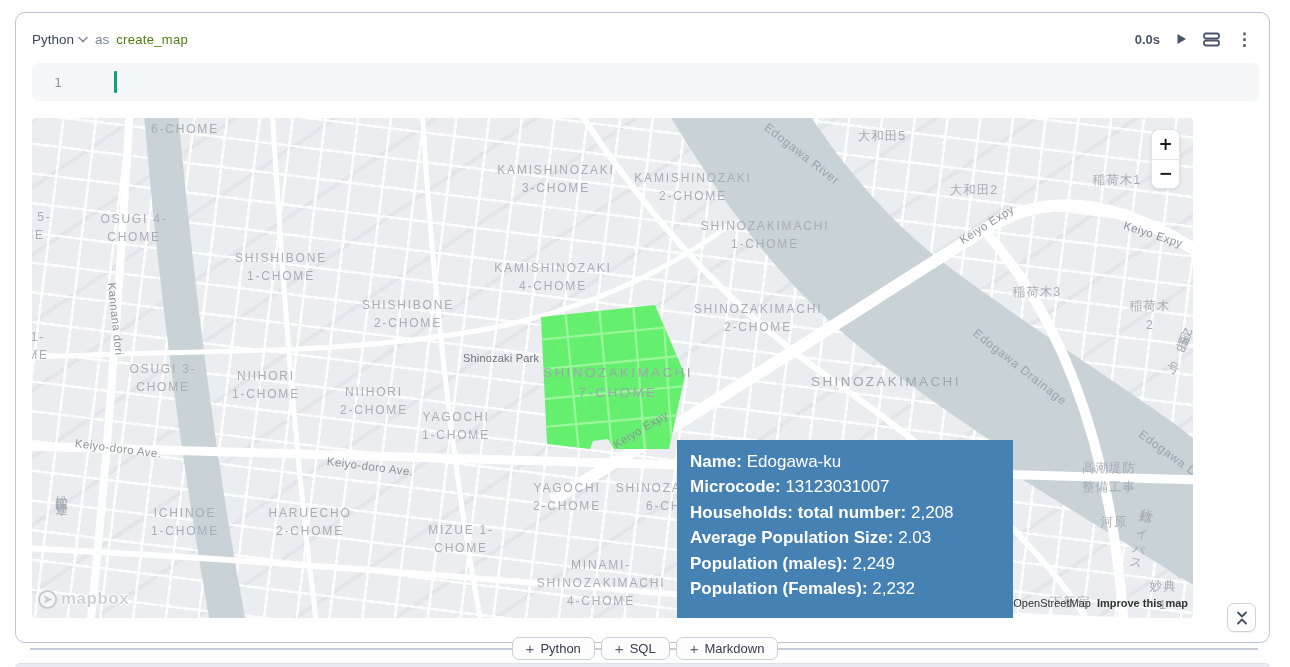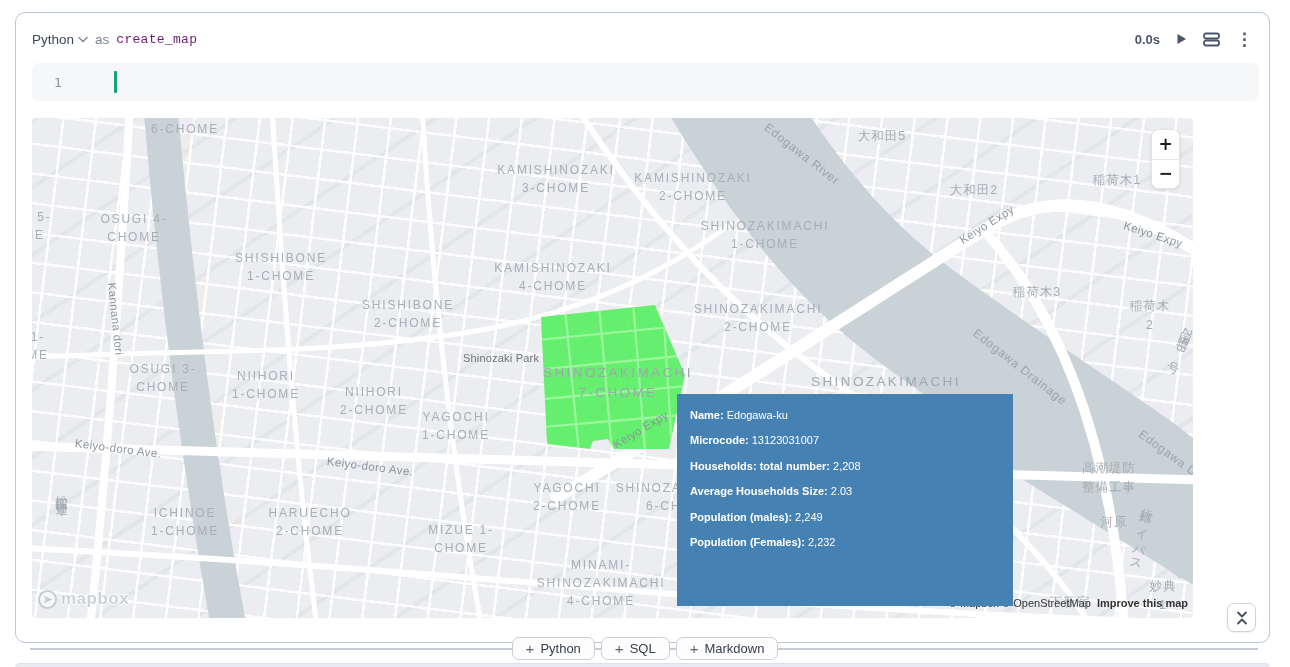--- a/index.html
+++ b/index.html
@@ -8,21 +8,21 @@
 
   
   .cell-card { position:absolute; left:15px; top:12px; width:1255px; height:631px;
     background:#fff; border:1.5px solid #b9c4d6; border-radius:10px; }
 
   .cell-header { position:absolute; left:16px; right:16px; top:13px; height:26px;
     display:flex; align-items:center; justify-content:space-between; }
   .hdr-left { display:flex; align-items:center; gap:7px; font-size:13.5px; color:#3c4660; }
   .lang-dd { display:flex; align-items:center; gap:4px; cursor:pointer; }
   .as-label { color:#7a8499; }
-  .cell-name { font-family:Liberation Mono, monospace; font-size:13px; color:#701a75; letter-spacing:.3px; }
+  .cell-name { font-family:Liberation Sans, sans-serif; font-size:13px; color:#4d7c0f; letter-spacing:.3px; }
   .hdr-right { display:flex; align-items:center; gap:16px; color:#4a5568; }
   .runtime { font-size:13px; font-weight:700; color:#4a5568; }
   .icon-btn { display:flex; align-items:center; justify-content:center; cursor:pointer; background:none; border:none; color:#4a5568; }
   .kebab { font-size:17px; font-weight:700; line-height:1; letter-spacing:0; }
 
   
   .code-block { position:absolute; left:16px; top:50px; width:1227px; height:38px;
     background:#f6f7f9; border-radius:6px; display:flex; align-items:center; }
   .lineno { width:52px; text-align:center; font-family:"DejaVu Sans Mono", monospace; font-size:13px; color:#8b93a3; }
   .caret-bar { width:3px; height:22px; background:#11a275; border-radius:1px; margin-left:30px; }
@@ -41,22 +41,22 @@
   .ml { position:absolute; z-index:4; text-align:center; white-space:pre-line; pointer-events:none; line-height:1.5; }
   .d   { color:#a8aeb6; font-size:12px; letter-spacing:1.8px; }
   .d2  { color:#9fa7ae; font-size:13.5px; letter-spacing:2.4px; }
   .jp  { color:#a6acb4; font-size:12.5px; letter-spacing:1px; }
   .road{ color:#8f959d; font-size:11.5px; letter-spacing:.4px; white-space:nowrap; }
   .water{ color:#9aa4ad; font-size:12px; letter-spacing:.8px; white-space:nowrap; }
   .park{ color:#6f747a; font-size:11px; letter-spacing:.2px; white-space:nowrap; }
   .vjp { writing-mode:vertical-rl; letter-spacing:2px; }
 
   
-  .tooltip { position:absolute; z-index:30; color:#fff; font-size:11px; line-height:25.4px;
-    padding:9px 13px; }
+  .tooltip { position:absolute; z-index:30; color:#fff; font-size:17px; line-height:25.4px;
+    padding:9px 13px;margin-top:46px; }
   .trow b { font-weight:700; }
 
   
   .zoomctl { position:absolute; z-index:10; left:1119px; top:11px; width:29px; height:60px;
     background:#fff; border:1px solid #e3e5e8; border-radius:8px; box-shadow:0 1px 3px rgba(0,0,0,.12);
     display:flex; flex-direction:column; overflow:hidden; }
   .zoomctl button { flex:1; background:#fff; border:none; font-size:17px; font-weight:700; color:#1b1b1b; cursor:pointer; line-height:1; font-family:"DejaVu Sans", sans-serif; }
   .zoomctl .zdiv { height:1px; background:#e4e6e9; }
 
   
@@ -237,21 +237,21 @@
       </div>
 
       <div class="attribution">
         <span>© Mapbox © OpenStreetMap</span><span class="imp">Improve this map</span>
       </div>
 
       <div class="tooltip" style="left: 645px; top: 276px; width: 336px; height: 212px; background: rgb(70, 129, 180);">
           <div class="trow"><b>Name:</b> Edogawa-ku</div>
           <div class="trow"><b>Microcode:</b> 13123031007</div>
           <div class="trow"><b>Households: total number:</b> 2,208</div>
-          <div class="trow"><b>Average Households Size:</b> 2.03</div>
+          <div class="trow"><b>Average Population Size:</b> 2.03</div>
           <div class="trow"><b>Population (males):</b> 2,249</div>
           <div class="trow"><b>Population (Females):</b> 2,232</div>
         </div>
 
       <div class="zoomctl">
         <button>+</button>
         <div class="zdiv"></div>
         <button>−</button>
       </div>
     </div>

